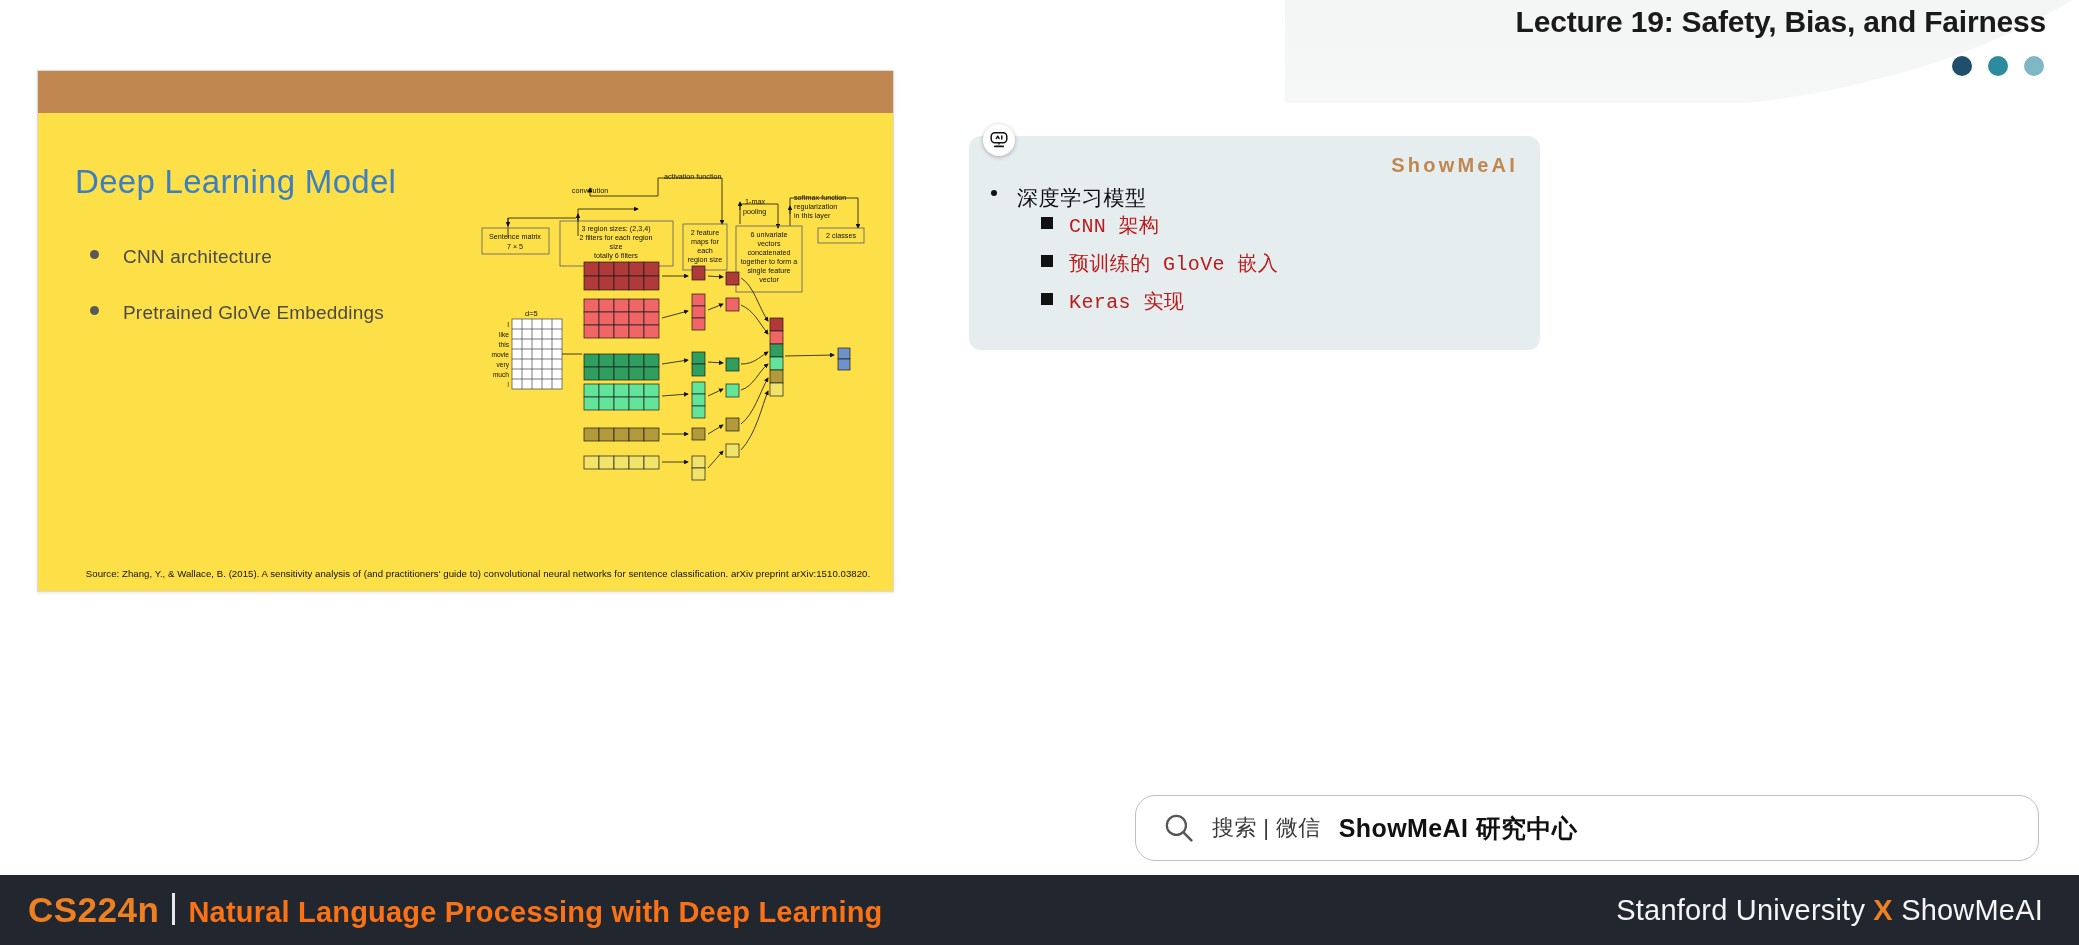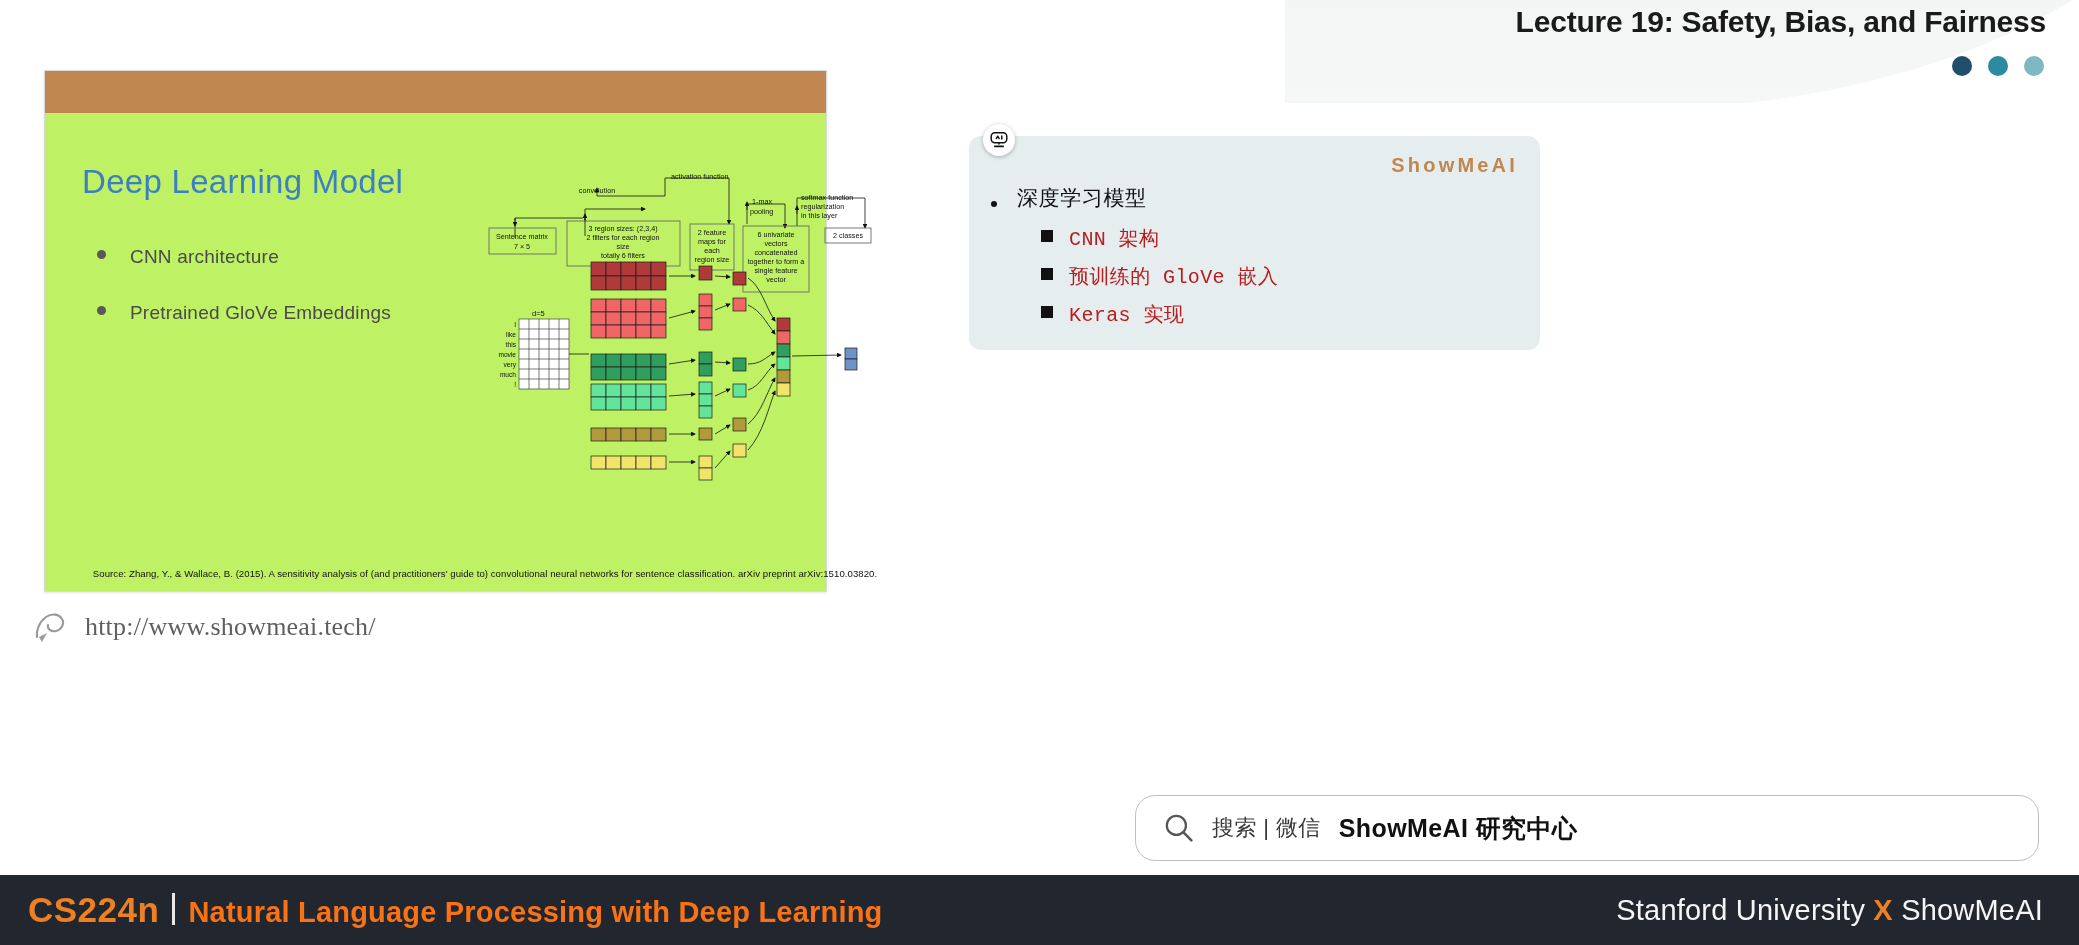--- a/index.html
+++ b/index.html
@@ -28,22 +28,22 @@
     position: absolute; right: 33px; top: 5px;
     font-family: "Liberation Sans Narrow","Liberation Sans",sans-serif;
     font-size: 30px; font-weight: 700; letter-spacing: -0.2px;
     color: #1a1a1a; white-space: nowrap; margin-left: 28px;
   }
   #header-dots { position: absolute; right: 35px; top: 56px; display: flex; gap: 16px; }
   .hdot { width: 20px; height: 20px; border-radius: 50%; }
 
   
   #slide-card {
-    position: absolute; left: 44px; top: 70px; width: 783px; height: 522px;
-    background: #bef264; border: 1px solid #d9d9d9;
+    position: absolute; left: 37px; top: 70px; width: 857px; height: 522px;
+    background: #fde047; border: 1px solid #d9d9d9;
     box-shadow: 0 1px 3px rgba(0,0,0,.10);
   }
   #slide-topbar { position: absolute; left: 0; top: 0; width: 100%; height: 42px; }
 
   #slide-title {
     position: absolute; left: 37px; top: 92px;
     font-size: 33px; font-weight: 400; letter-spacing: 0.3px;
     font-family: "Liberation Sans Narrow","Liberation Sans",sans-serif;
     color: #3d7fc1;
   }
@@ -85,21 +85,21 @@
     border-radius: 50%; background: #fff;
     box-shadow: 0 1px 4px rgba(0,0,0,.28);
     display: flex; align-items: center; justify-content: center;
   }
   #showmeai-logo {
     position: absolute; right: 22px; top: 18px;
     font-size: 20px; font-weight: 700; letter-spacing: 3.2px;
     color: #c08750;
   }
   #notes-list { position: absolute; left: 22px; top: 48px; }
-  .nl1 { display: flex; align-items: flex-end; margin-bottom: 13px; }
+  .nl1 { display: flex; align-items: center; }
   .nl1-dot {
     width: 6px; height: 6px; border-radius: 50%; background: #111;
     margin-right: 20px; position: relative; top: -5px; flex: 0 0 auto;
   }
   .nl1-text { font-size: 21px; color: #111; letter-spacing: .6px; }
   .nl2 { display: flex; align-items: baseline; margin-bottom: 11px; margin-left: 50px; }
   .nl2-sq {
     width: 12px; height: 12px; background: #111; margin-right: 16px;
     position: relative; top: -3px; flex: 0 0 auto;
   }
@@ -393,27 +393,20 @@
             <path d="M263,284 C278,268 284,240 290,225" marker-end="url(#ah)"></path>
             <path d="M307,190 L356,189" marker-end="url(#ah)"></path>
           </g>
         </g>
       </svg>
     </div>
 
     <div id="citation">Source: Zhang, Y., &amp; Wallace, B. (2015). A sensitivity analysis of (and practitioners' guide to) convolutional neural networks for sentence classification. arXiv preprint arXiv:1510.03820.</div>
   </div>
 
-  <div id="url-row">
-    <svg width="38" height="34" viewBox="0 0 38 34">
-      <path d="M4 27 C3 21 6 12 13 7 C19 3 26 4 29 9 C32 14 28 20 23 21 C18 22 14 19 15 15" fill="none" stroke="#9a9a9a" stroke-width="2.1" stroke-linecap="round"></path>
-      <path d="M6 27 L14 23 L9 32 Z" fill="#9a9a9a"></path>
-    </svg>
-    <span id="url-text">http://www.showmeai.tech/</span>
-  </div>
 
   <div id="notes-card">
     <div id="notes-avatar">
       <svg width="22" height="22" viewBox="0 0 24 24">
         <rect x="3.5" y="4" width="17" height="11" rx="4" fill="none" stroke="#111" stroke-width="1.6"></rect>
         <path d="M9 10.5 L10.6 7.8 L12.2 10.5" fill="none" stroke="#111" stroke-width="1.5" stroke-linecap="round" stroke-linejoin="round"></path>
         <line x1="15" y1="7.6" x2="15" y2="10.8" stroke="#111" stroke-width="1.6" stroke-linecap="round"></line>
         <line x1="12" y1="15" x2="12" y2="17" stroke="#111" stroke-width="1.6"></line>
         <line x1="7.5" y1="19" x2="16.5" y2="19" stroke="#111" stroke-width="1.9" stroke-linecap="round"></line>
       </svg>

